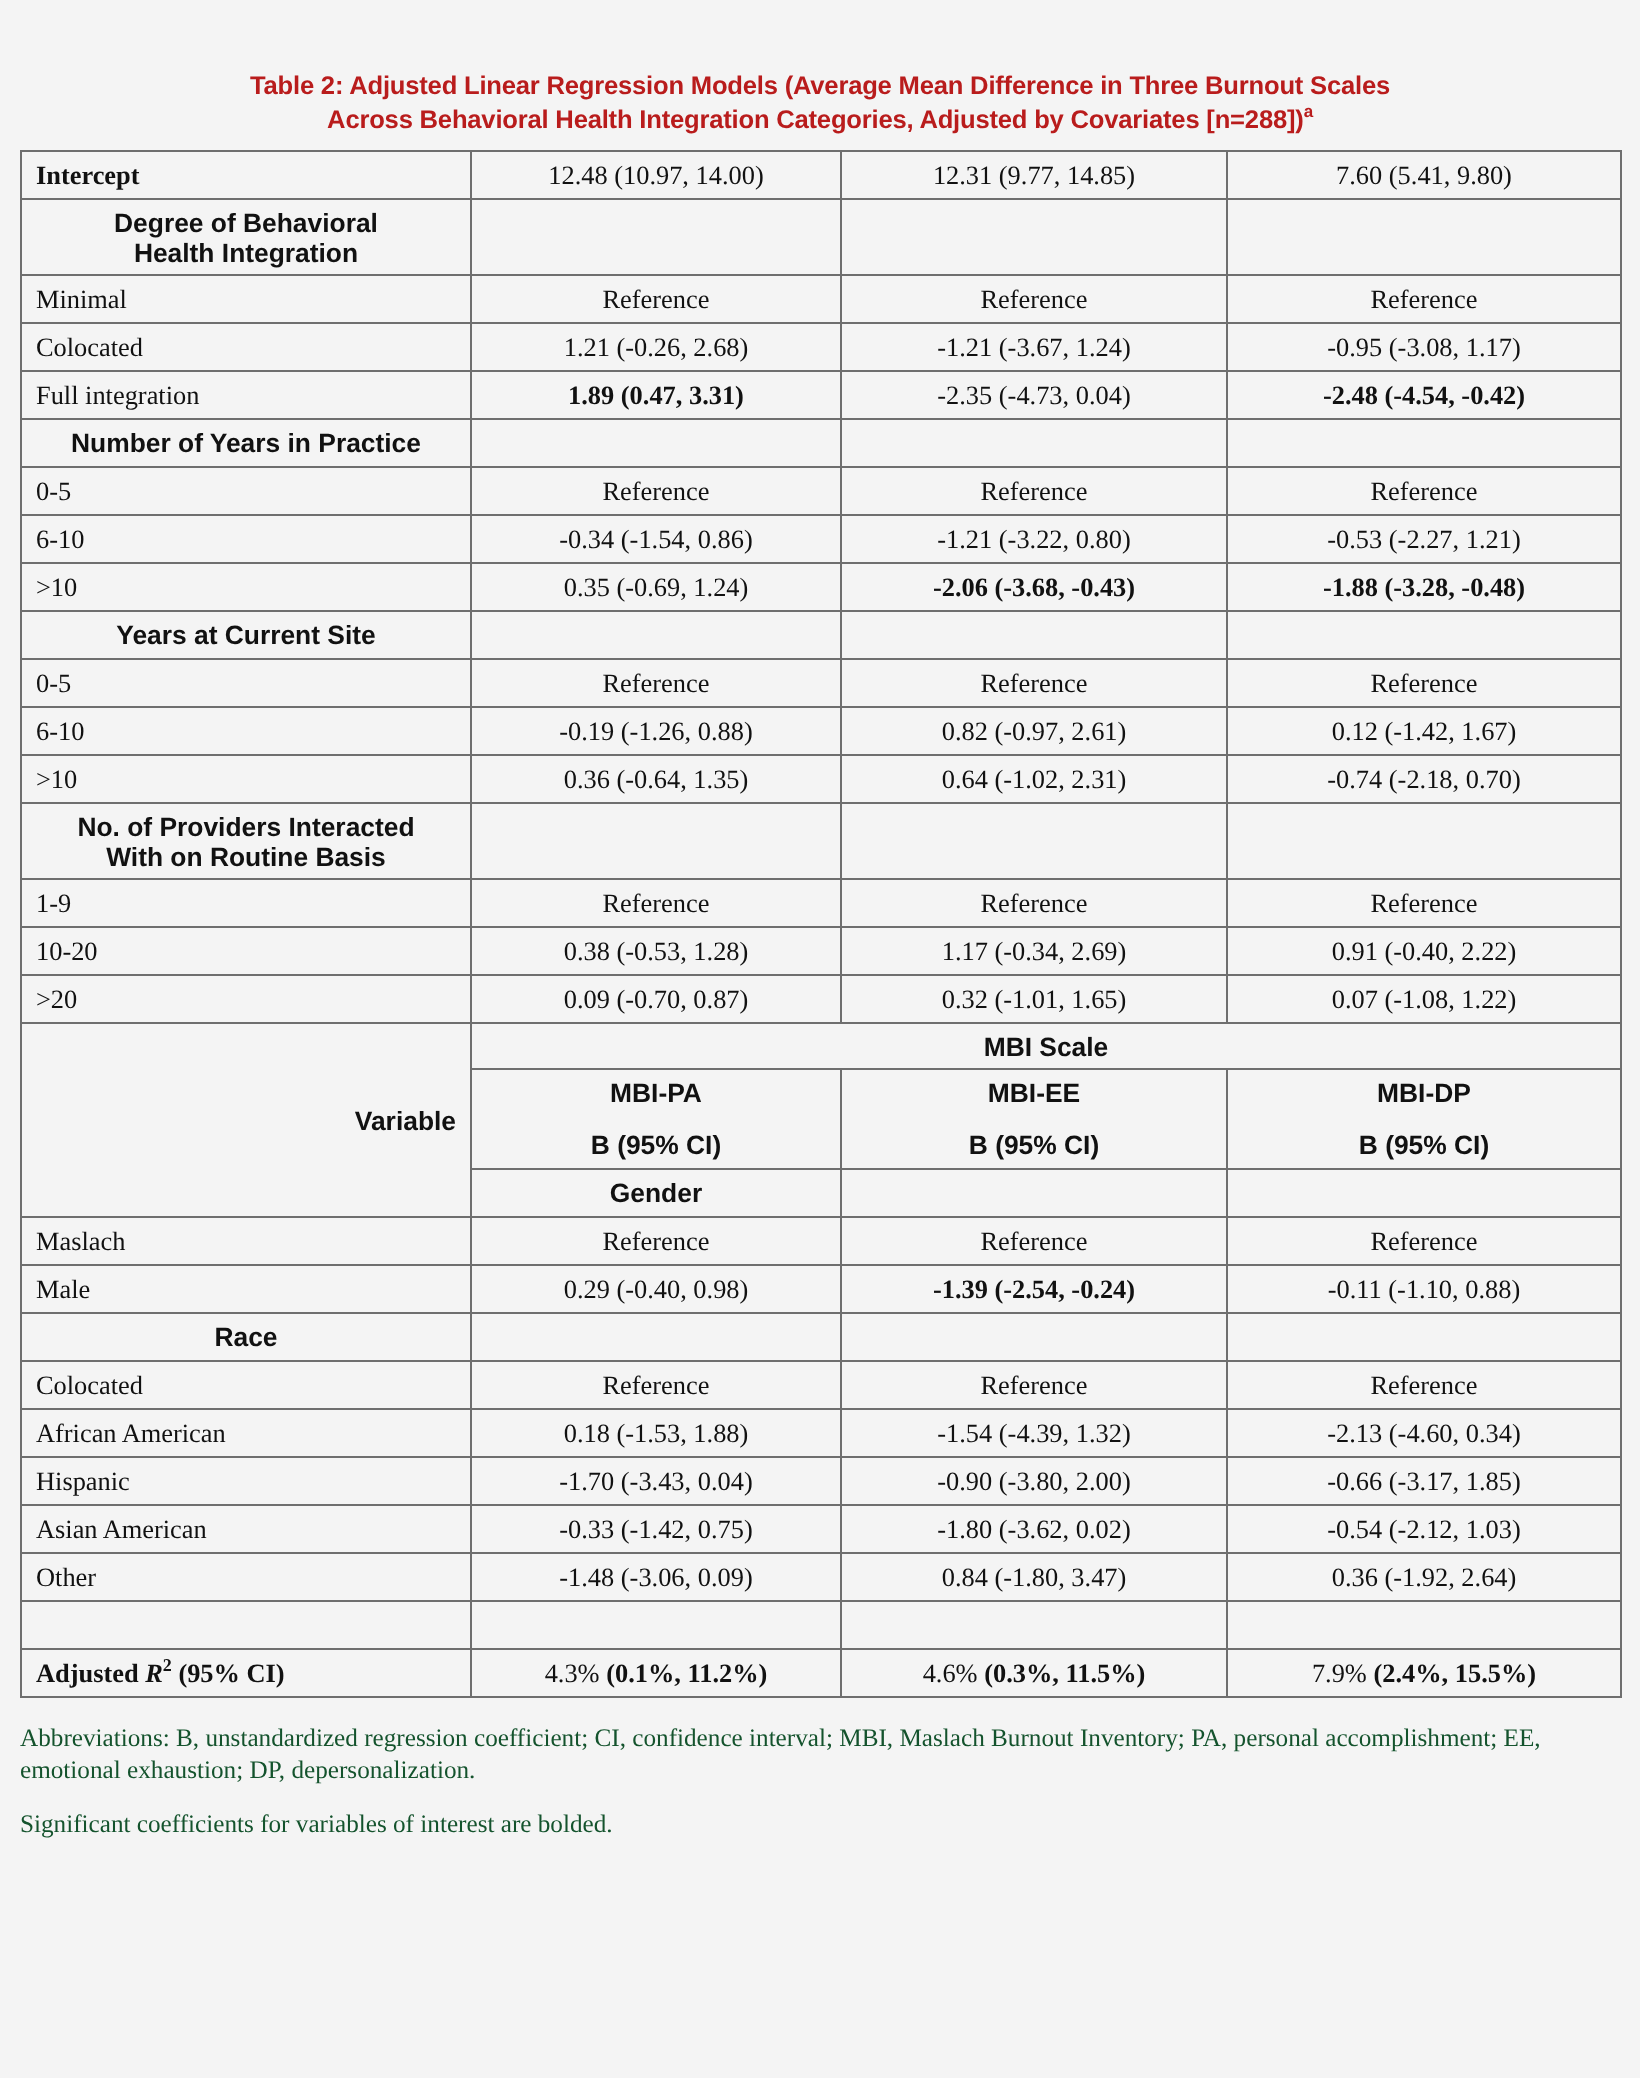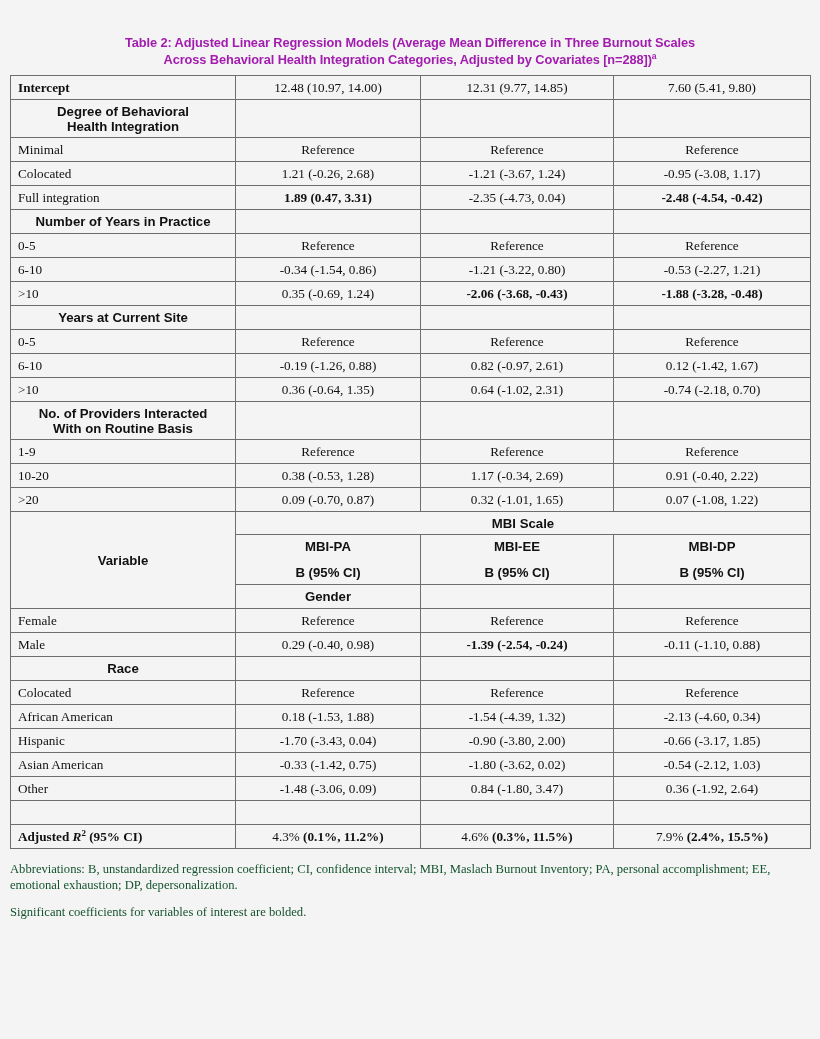--- a/index.html
+++ b/index.html
@@ -21,21 +21,21 @@
     background: #f4f4f4;
     box-sizing: border-box;
   }
   .title {
     font-family: "Liberation Sans", sans-serif;
     font-weight: bold;
     font-size: 12.8px;
     text-align: center;
     line-height: 17px;
     padding: 34px 70px 7px 70px;
-    color: #a21caf;
+    color: #b91c1c;
     letter-spacing: -0.1px;
   }
   .title sup {
     font-size: 8.5px;
     vertical-align: super;
     line-height: 0;
   }
   table.tbl {
     border-collapse: collapse;
     width: 800px;
@@ -60,21 +60,21 @@
   .hdr {
     font-family: "Liberation Sans", sans-serif;
     font-weight: bold;
     font-size: 11.6px;
     text-align: center;
   }
   .hdr-scale { height: 23px; }
   .hdr-sub   { height: 50px; }
   .hdr-sub .l1 { display:block; margin-bottom: 11px; }
   .hdr-sub .l2 { display:block; }
-  .hdr-var  { height: 73px; text-align: center; }
+  .hdr-var  { height: 73px; text-align: right; }
 
   
   tr.r td { height: 24px; }
   tr.r2 td { height: 38px; }
   .lbl { text-align: left; }
   .lbl-bold {
     text-align: left;
     font-weight: bold;
   }
   .val { text-align: center; }
@@ -255,21 +255,21 @@
         </tr>
         <tr class="r">
           <td class="sect">
             <span class="l1">Gender</span>
           </td>
           <td></td>
           <td></td>
           <td></td>
         </tr>
         <tr class="r">
-          <td class="lbl">Female</td>
+          <td class="lbl">Maslach</td>
           <td class="val"><span>Reference</span></td>
           <td class="val"><span>Reference</span></td>
           <td class="val"><span>Reference</span></td>
         </tr>
         <tr class="r">
           <td class="lbl">Male</td>
           <td class="val"><span>0.29 (-0.40, 0.98)</span></td>
           <td class="val"><b>-1.39 (-2.54, -0.24)</b></td>
           <td class="val"><span>-0.11 (-1.10, 0.88)</span></td>
         </tr>

